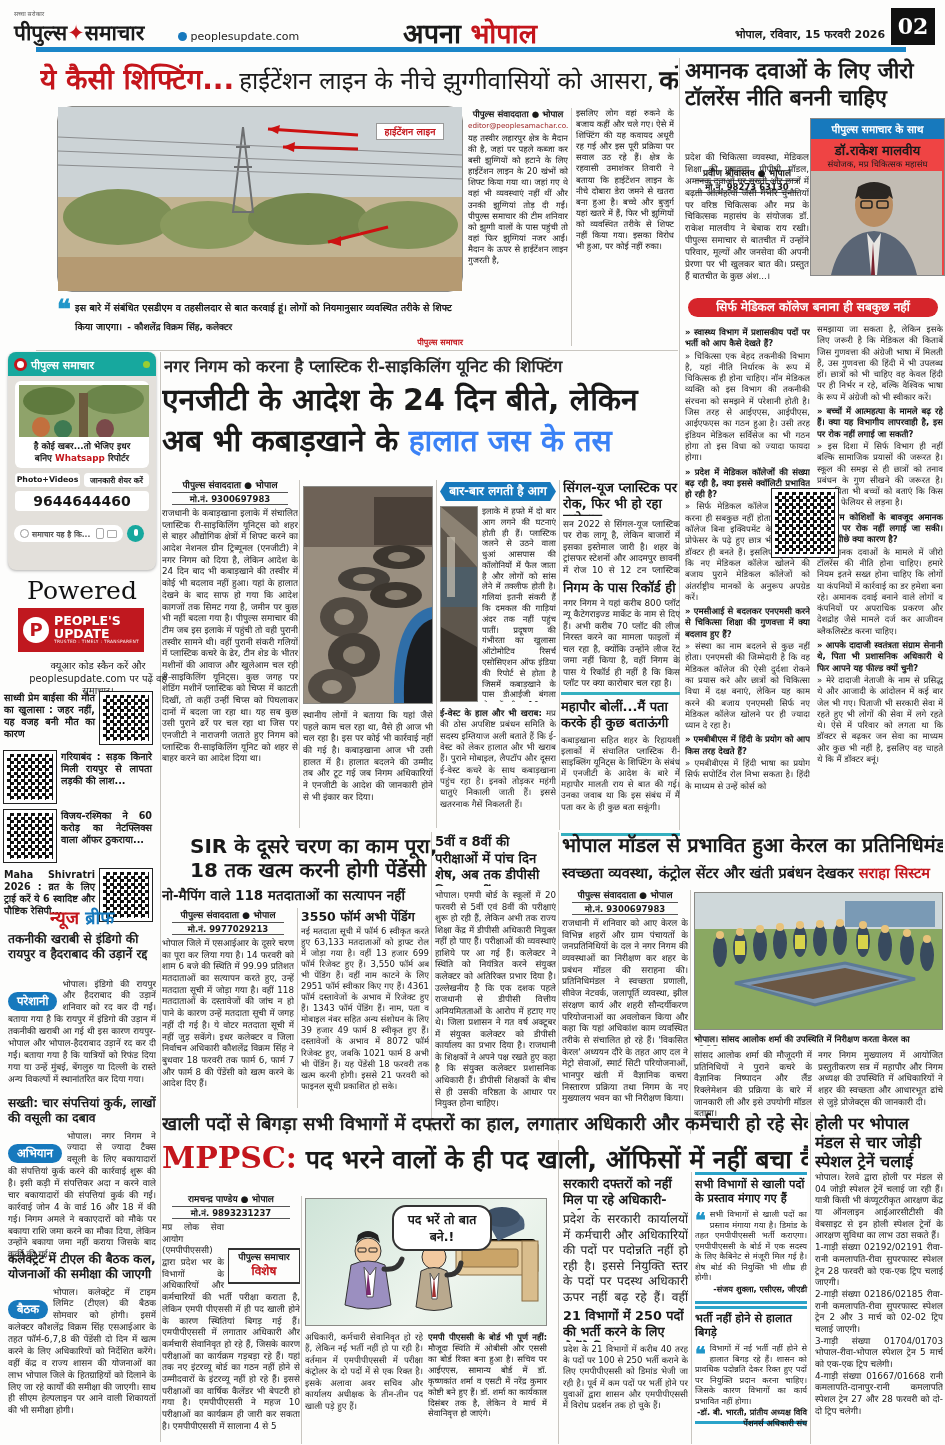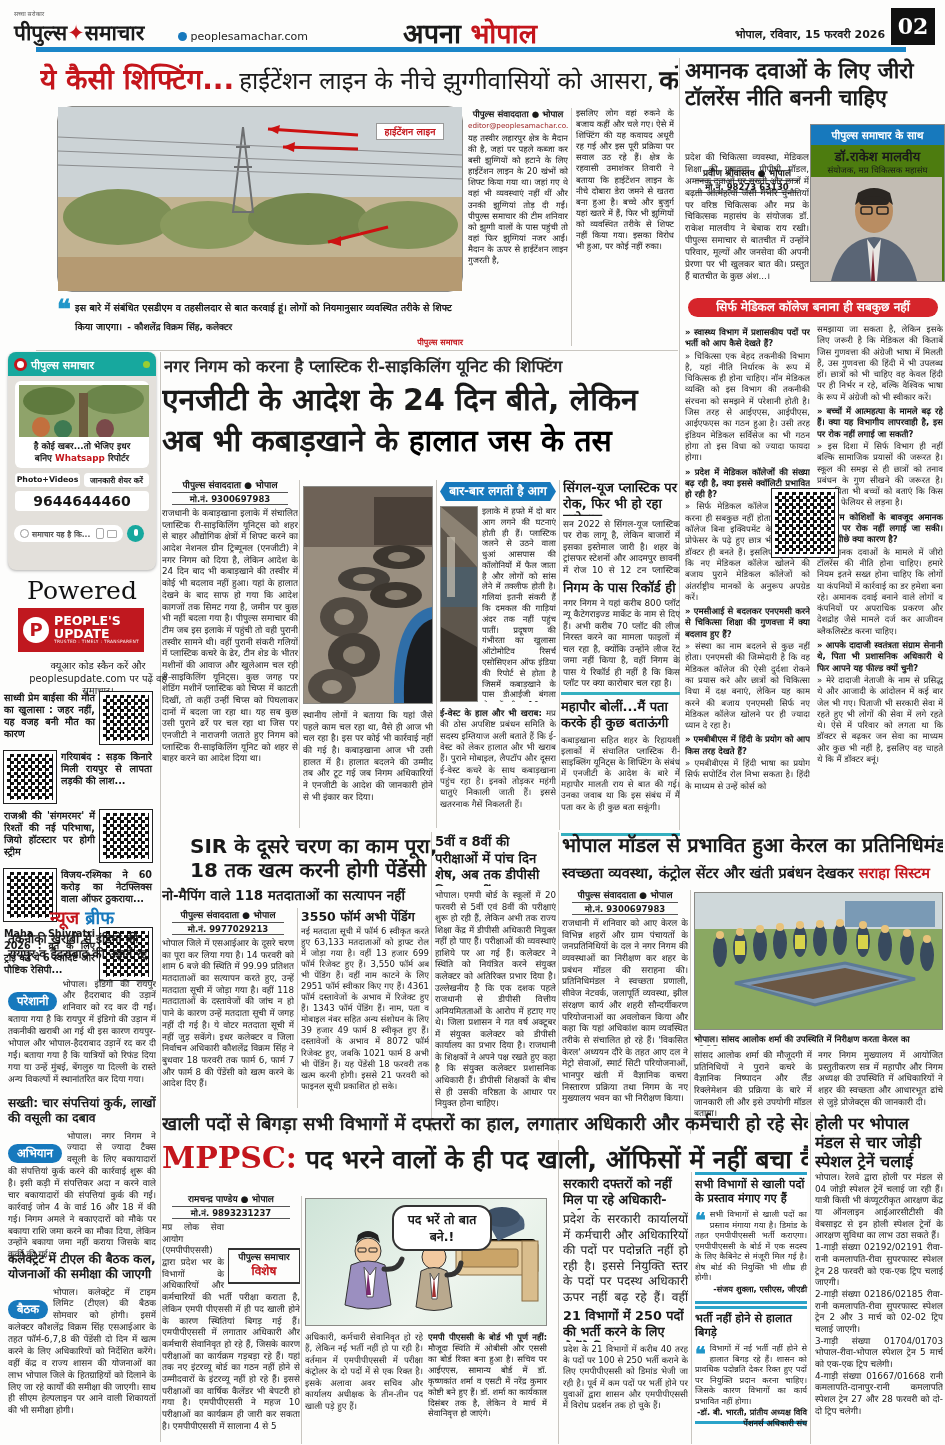--- a/index.html
+++ b/index.html
@@ -36,21 +36,21 @@
 <div class="page">
 
   <div class="abs" style="left:14px;top:10px;">
     <div style="font-size:6px;color:#555;">सच्चा सरोकार</div>
     <div style="font-size:21px;font-weight:700;letter-spacing:0;">
       <span>पीपुल्स</span><span class="red">✦</span><span>समाचार</span>
     </div>
   </div>
   <div class="abs" style="left:178px;top:30px;font-size:11px;color:#222;">
     <span style="display:inline-block;width:9px;height:9px;border-radius:50%;background:#1779bd;vertical-align:-1px;"></span>
-    <span>peoplesamachar.com</span>
+    <span>peoplesupdate.com</span>
   </div>
   <div class="abs ctr" style="left:340px;top:14px;width:260px;font-size:27px;font-weight:700;">
     <span>अपना</span>
     <span class="red">भोपाल</span>
   </div>
   <div class="abs b" style="left:735px;top:26px;font-size:11px;">भोपाल, रविवार, 15 फरवरी 2026</div>
   <div class="abs ctr serif" style="left:891px;top:8px;width:44px;height:37px;background:#111;color:#fff;font-size:22px;font-weight:700;line-height:37px;">02</div>
   <div class="abs" style="left:36px;top:47px;width:870px;height:5px;background:#1b86c8;"></div>
 
   <div class="abs ovh" style="left:40px;top:58px;width:638px;height:46px;line-height:44px;white-space:nowrap;">
@@ -103,21 +103,21 @@
   <div class="vline" style="left:679px;top:58px;height:772px;"></div>
   <div class="hline" style="left:36px;top:350px;width:642px;"></div>
 
   <div class="abs b ovh" style="left:685px;top:58px;width:258px;height:58px;font-size:21.5px;line-height:1.25;">अमानक दवाओं के लिए जीरो टॉलरेंस नीति बननी चाहिए</div>
   <div class="abs" style="left:685px;top:122px;width:124px;margin-top:44px;">
     <div class="byline" style="font-size:9px;">प्रवीण श्रीवास्तव ● भोपाल</div>
     <div class="phone">मो.नं. 98273 63130</div>
   </div>
   <div class="abs jus ovh" style="left:685px;top:152px;width:124px;height:140px;font-size:8.8px;line-height:1.35;">प्रदेश की चिकित्सा व्यवस्था, मेडिकल शिक्षा की गुणवत्ता, पीपीपी मॉडल, अमानक दवाओं पर सख्ती और छात्रों में बढ़ती आत्महत्या जैसी गंभीर चुनौतियों पर वरिष्ठ चिकित्सक और मप्र के चिकित्सक महासंघ के संयोजक डॉ. राकेश मालवीय ने बेबाक राय रखी। पीपुल्स समाचार से बातचीत में उन्होंने परिवार, मूल्यों और जनसेवा की अपनी प्रेरणा पर भी खुलकर बात की। प्रस्तुत हैं बातचीत के कुछ अंश...।</div>
 
-  <div class="abs" style="left:810px;top:124px;width:133px;border:1px solid #888;background:#4d7c0f;">
+  <div class="abs" style="left:810px;top:118px;width:133px;border:1px solid #888;background:#ef4444;">
     <div class="ctr b" style="background:#1779bd;color:#fff;font-size:10.5px;padding:3px 1px;">पीपुल्स समाचार के साथ</div>
     <div class="ctr b" style="font-size:13px;margin-top:2px;">डॉ.राकेश मालवीय</div>
     <div class="ctr" style="font-size:8.5px;line-height:1.2;margin-bottom:2px;">संयोजक, मप्र चिकित्सक महासंघ</div>
     <svg width="131" height="104" viewBox="0 0 131 104">
       <rect width="131" height="104" fill="#c9c4bc"></rect>
       <rect width="131" height="104" fill="#b9b2a6" opacity="0.4"></rect>
       <ellipse cx="63" cy="34" rx="19" ry="22" fill="#b98d62"></ellipse>
       <rect x="48" y="18" width="30" height="10" fill="#2a2622" rx="4"></rect>
       <path d="M44 28 q19 -18 38 0 l-3 -12 q-16 -10 -32 0 Z" fill="#2a2622"></path>
       <rect x="50" y="30" width="11" height="7" rx="2" fill="none" stroke="#222" stroke-width="1.5"></rect>
@@ -208,24 +208,20 @@
   <div class="abs" style="left:4px;top:692px;width:148px;">
     <div style="display:flex;gap:5px;margin-bottom:7px;">
       <div class="b jus" style="flex:1;font-size:9.6px;line-height:1.25;">साध्वी प्रेम बाईसा की मौत का खुलासा : जहर नहीं, यह वजह बनी मौत का कारण</div>
       <div class="qr" style="width:46px;height:46px;flex:0 0 auto;"></div>
     </div>
     <div style="display:flex;gap:5px;margin-bottom:7px;">
       <div class="qr" style="width:46px;height:46px;flex:0 0 auto;"></div>
       <div class="b jus" style="flex:1;font-size:9.6px;line-height:1.25;">गरियाबंद : सड़क किनारे मिली रायपुर से लापता लड़की की लाश...</div>
     </div>
     <div style="display:flex;gap:5px;margin-bottom:7px;">
-      <div class="b jus" style="flex:1;font-size:9.6px;line-height:1.25;">राजश्री की 'संगमरमर' में रिश्तों की नई परिभाषा, जियो हॉटस्टार पर होगी स्ट्रीम</div>
-      <div class="qr" style="width:46px;height:46px;flex:0 0 auto;"></div>
-    </div>
-    <div style="display:flex;gap:5px;margin-bottom:7px;">
       <div class="qr" style="width:46px;height:46px;flex:0 0 auto;"></div>
       <div class="b jus" style="flex:1;font-size:9.6px;line-height:1.25;">विजय-रश्मिका ने 60 करोड़ का नेटफ्लिक्स वाला ऑफर ठुकराया...</div>
     </div>
     <div style="display:flex;gap:5px;">
       <div class="b jus" style="flex:1;font-size:9.6px;line-height:1.25;">Maha Shivratri 2026 : व्रत के लिए ट्राई करें ये 6 स्वादिष्ट और पौष्टिक रेसिपी...</div>
       <div class="qr" style="width:46px;height:46px;flex:0 0 auto;"></div>
     </div>
   </div>
 
   <div class="abs ctr" style="left:8px;top:905px;width:148px;font-size:18px;font-weight:700;">
@@ -254,21 +250,21 @@
     <div class="jus ovh" style="font-size:8.8px;line-height:1.35;">
       <span class="pill">बैठक</span>
       <span>भोपाल। कलेक्ट्रेट में टाइम लिमिट (टीएल) की बैठक सोमवार को होगी। इसमें कलेक्टर कौशलेंद्र विक्रम सिंह एसआईआर के तहत फॉर्म-6,7,8 की पेंडेंसी दो दिन में खत्म करने के लिए अधिकारियों को निर्देशित करेंगे। वहीं केंद्र व राज्य शासन की योजनाओं का लाभ भोपाल जिले के हितग्राहियों को दिलाने के लिए जा रहे कार्यों की समीक्षा की जाएगी। साथ ही सीएम हेल्पलाइन पर आने वाली शिकायतों की भी समीक्षा होगी।</span>
     </div>
   </div>
 
   <div class="abs b ovh" style="left:164px;top:354px;width:514px;height:24px;font-size:16.5px;color:#2c2c2c;">नगर निगम को करना है प्लास्टिक री-साइकिलिंग यूनिट की शिफ्टिंग</div>
   <div class="abs" style="left:162px;top:380px;width:516px;">
     <div class="b ovh" style="font-size:30px;line-height:1.35;white-space:nowrap;">एनजीटी के आदेश के 24 दिन बीते, लेकिन</div>
     <div class="b ovh" style="font-size:30px;line-height:1.3;white-space:nowrap;">
-      <span>अब भी कबाड़खाने के </span><span style="color:#000000;">हालात जस के तस</span>
+      <span>अब भी कबाड़खाने के </span><span style="color:#3b82f6;">हालात जस के तस</span>
     </div>
   </div>
 
   <div class="abs" style="left:162px;top:478px;width:136px;">
     <div class="byline" style="font-size:9px;">पीपुल्स संवाददाता ● भोपाल</div>
     <div class="phone">मो.नं. 9300697983</div>
   </div>
   <div class="abs jus ovh" style="left:162px;top:508px;width:136px;height:320px;font-size:8.8px;line-height:1.33;">राजधानी के कबाड़खाना इलाके में संचालित प्लास्टिक री-साइकिलिंग यूनिट्स को शहर से बाहर औद्योगिक क्षेत्रों में शिफ्ट करने का आदेश नेशनल ग्रीन ट्रिब्यूनल (एनजीटी) ने नगर निगम को दिया है, लेकिन आदेश के 24 दिन बाद भी कबाड़खाने की तस्वीर में कोई भी बदलाव नहीं हुआ। यहां के हालात देखने के बाद साफ हो गया कि आदेश कागजों तक सिमट गया है, जमीन पर कुछ भी नहीं बदला गया है। पीपुल्स समाचार की टीम जब इस इलाके में पहुंची तो वही पुरानी तस्वीर सामने थी। वहीं पुरानी संकरी गलियों में प्लास्टिक कचरे के ढेर, टीन शेड के भीतर मशीनों की आवाज और खुलेआम चल रही री-साइकिलिंग यूनिट्स। कुछ जगह पर शेडिंग मशीनें प्लास्टिक को चिप्स में काटती दिखीं, तो कहीं उन्हीं चिप्स को पिघलाकर दानों में बदला जा रहा था। यह सब कुछ उसी पुराने ढर्रे पर चल रहा था जिस पर एनजीटी ने नाराजगी जताते हुए निगम को प्लास्टिक री-साइकिलिंग यूनिट को शहर से बाहर करने का आदेश दिया था।</div>
   <div class="vline" style="left:299px;top:480px;height:348px;"></div>
 

